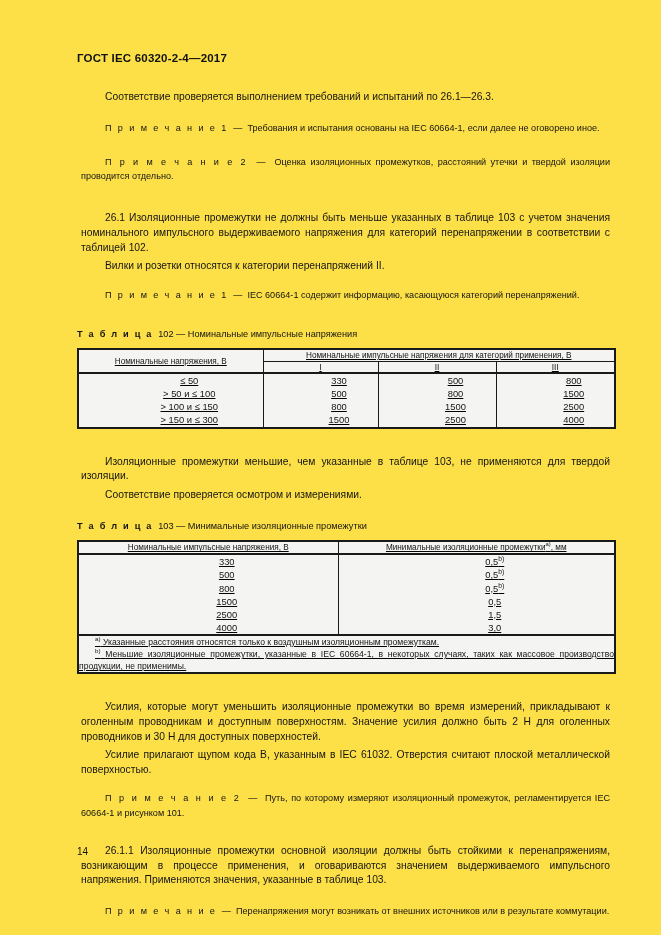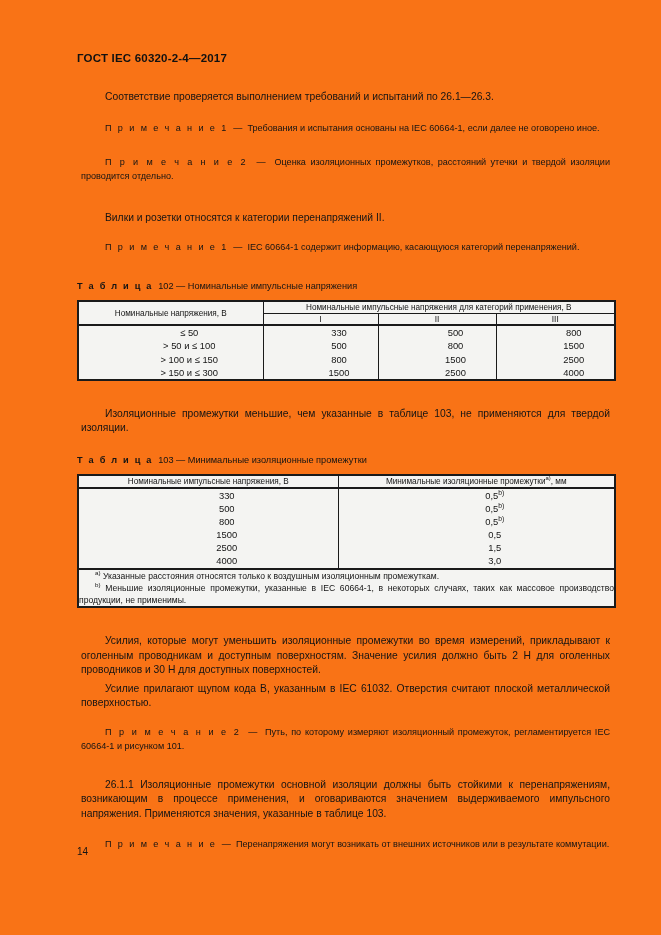--- a/index.html
+++ b/index.html
@@ -7,21 +7,21 @@
     padding: 0;
     background: #8a8a8a;
   }
   body {
     font-family: "Liberation Sans", sans-serif;
   }
   #page {
     position: relative;
     width: 661px;
     height: 935px;
-    background: #f97316;
+    background: #fde047;
     box-sizing: border-box;
     overflow: hidden;
   }
   #page-inner {
     position: absolute;
     left: 77px;
     top: 0;
     width: 537px;
     height: 935px;
   }
@@ -81,20 +81,21 @@
   .table-caption .cap-word {
     letter-spacing: 1.7px;
     font-weight: bold;
   }
 
   table.gost {
     border-collapse: collapse;
     width: 537px;
     table-layout: fixed;
     background: #f4f4f2;
+    text-decoration: underline;
   }
   table.gost td, table.gost th {
     border: 1px solid #1a1a1a;
     padding: 0;
     font-weight: normal;
     color: #141414;
     vertical-align: middle;
   }
   table.gost {
     border: 2px solid #1a1a1a;
@@ -150,20 +151,21 @@
       <p class="note">
         <span class="note-label">П р и м е ч а н и е  1</span><span>&nbsp;&nbsp;—&nbsp;&nbsp;</span><span>Требования и испытания основаны на IEC 60664-1, если далее не оговорено иное.</span>
       </p>
       <div class="sp-12"></div>
 
       <p class="note">
         <span class="note-label">П р и м е ч а н и е  2</span><span>&nbsp;&nbsp;—&nbsp;&nbsp;</span><span>Оценка изоляционных промежутков, расстояний утечки и твердой изоляции проводится отдельно.</span>
       </p>
       <div class="sp-20"></div>
 
+      <p class="body-par">26.1 Изоляционные промежутки не должны быть меньше указанных в таблице 103 с учетом значения номинального импульсного выдерживаемого напряжения для категорий перенапряжении в соответствии с таблицей 102.</p>
       <p class="body-par">Вилки и розетки относятся к категории перенапряжений II.</p>
       <div class="sp-10"></div>
 
       <p class="note">
         <span class="note-label">П р и м е ч а н и е  1</span><span>&nbsp;&nbsp;—&nbsp;&nbsp;</span><span>IEC 60664-1 содержит информацию, касающуюся категорий перенапряжений.</span>
       </p>
       <div class="sp-22"></div>
 
       <div class="table-caption">
         <span class="cap-word">Т а б л и ц а</span>&nbsp;&nbsp;<span>102 — Номинальные импульсные напряжения</span>
@@ -212,20 +214,21 @@
               <div>2500</div>
               <div>4000</div>
             </td>
           </tr>
         </tbody>
       </table>
 
       <div class="sp-22"></div>
 
       <p class="body-par">Изоляционные промежутки меньшие, чем указанные в таблице 103, не применяются для твердой изоляции.</p>
+      <p class="body-par">Соответствие проверяется осмотром и измерениями.</p>
       <div class="sp-18"></div>
 
       <div class="table-caption">
         <span class="cap-word">Т а б л и ц а</span>&nbsp;&nbsp;<span>103 — Минимальные изоляционные промежутки</span>
       </div>
       <div class="sp-7"></div>
 
       <table class="gost">
         <colgroup>
           <col style="width:260px">

